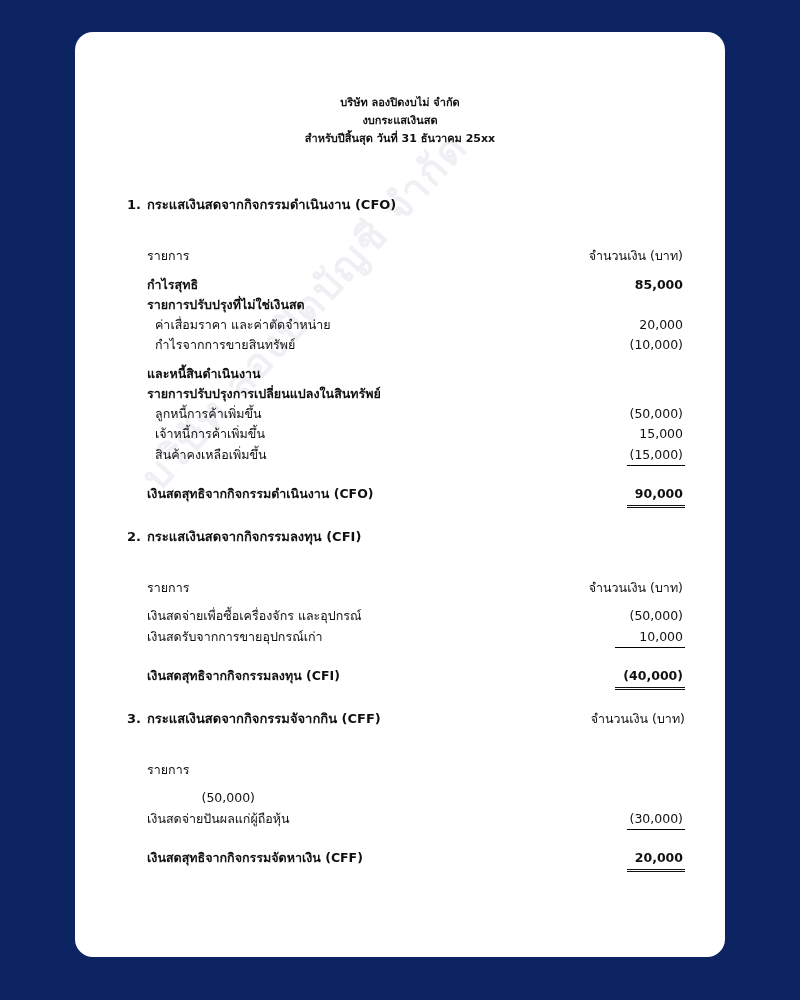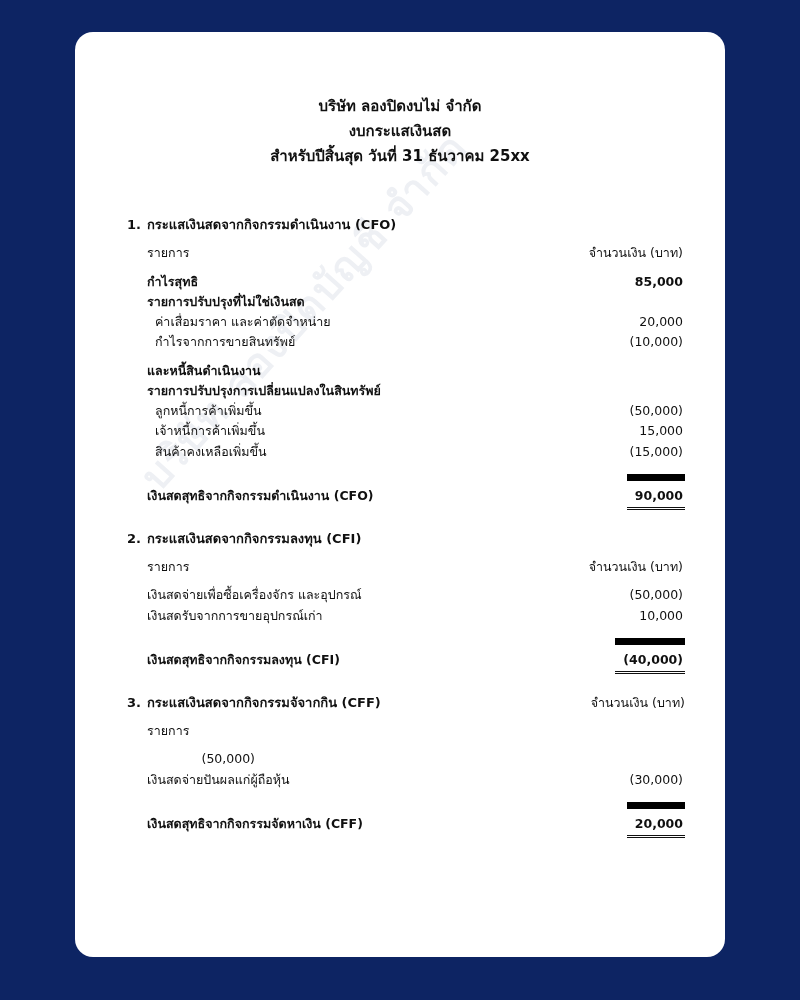--- a/index.html
+++ b/index.html
@@ -44,21 +44,21 @@
     color: rgba(13, 36, 99, 0.07);
     white-space: nowrap;
     letter-spacing: 2px;
   }
   .content {
     position: relative;
     padding: 62px 40px 0 40px;
   }
   .doc-title {
     text-align: center;
-    font-size: 15px;
+    font-size: 11px;
     font-weight: bold;
     color: #101010;
     line-height: 1.65;
   }
   .doc-title div {
     white-space: nowrap;
   }
   .statement {
     margin-top: 46px;
   }
@@ -108,33 +108,33 @@
   }
   .row.indent .label {
     padding-left: 40px;
   }
   .row.bold {
     font-weight: bold;
   }
   .row.head-row .label,
   .row.head-row .amount {
     font-weight: normal;
+    margin-top: 23px;
   }
   .total-wrap {
     width: 140px;
     flex: none;
     text-align: right;
   }
   .total-val {
     display: inline-block;
-    border-top: 7px solid #000000;
+    border-top: 1px solid #000000;
     border-bottom: 3px double #101010;
-    padding: 5px 2px 1px 8px;
-    font-weight: bold;
-    margin-top: 12px;
+    padding: 18px 2px 1px 8px;
+    font-weight: bold;
   }
   .spacer-sm { height: 8px; }
 </style>
 </head>
 <body>
 
 <div class="page">
 
   <div class="watermark">
     <span>บริษัท ลองปิดบัญชี จำกัด</span>

